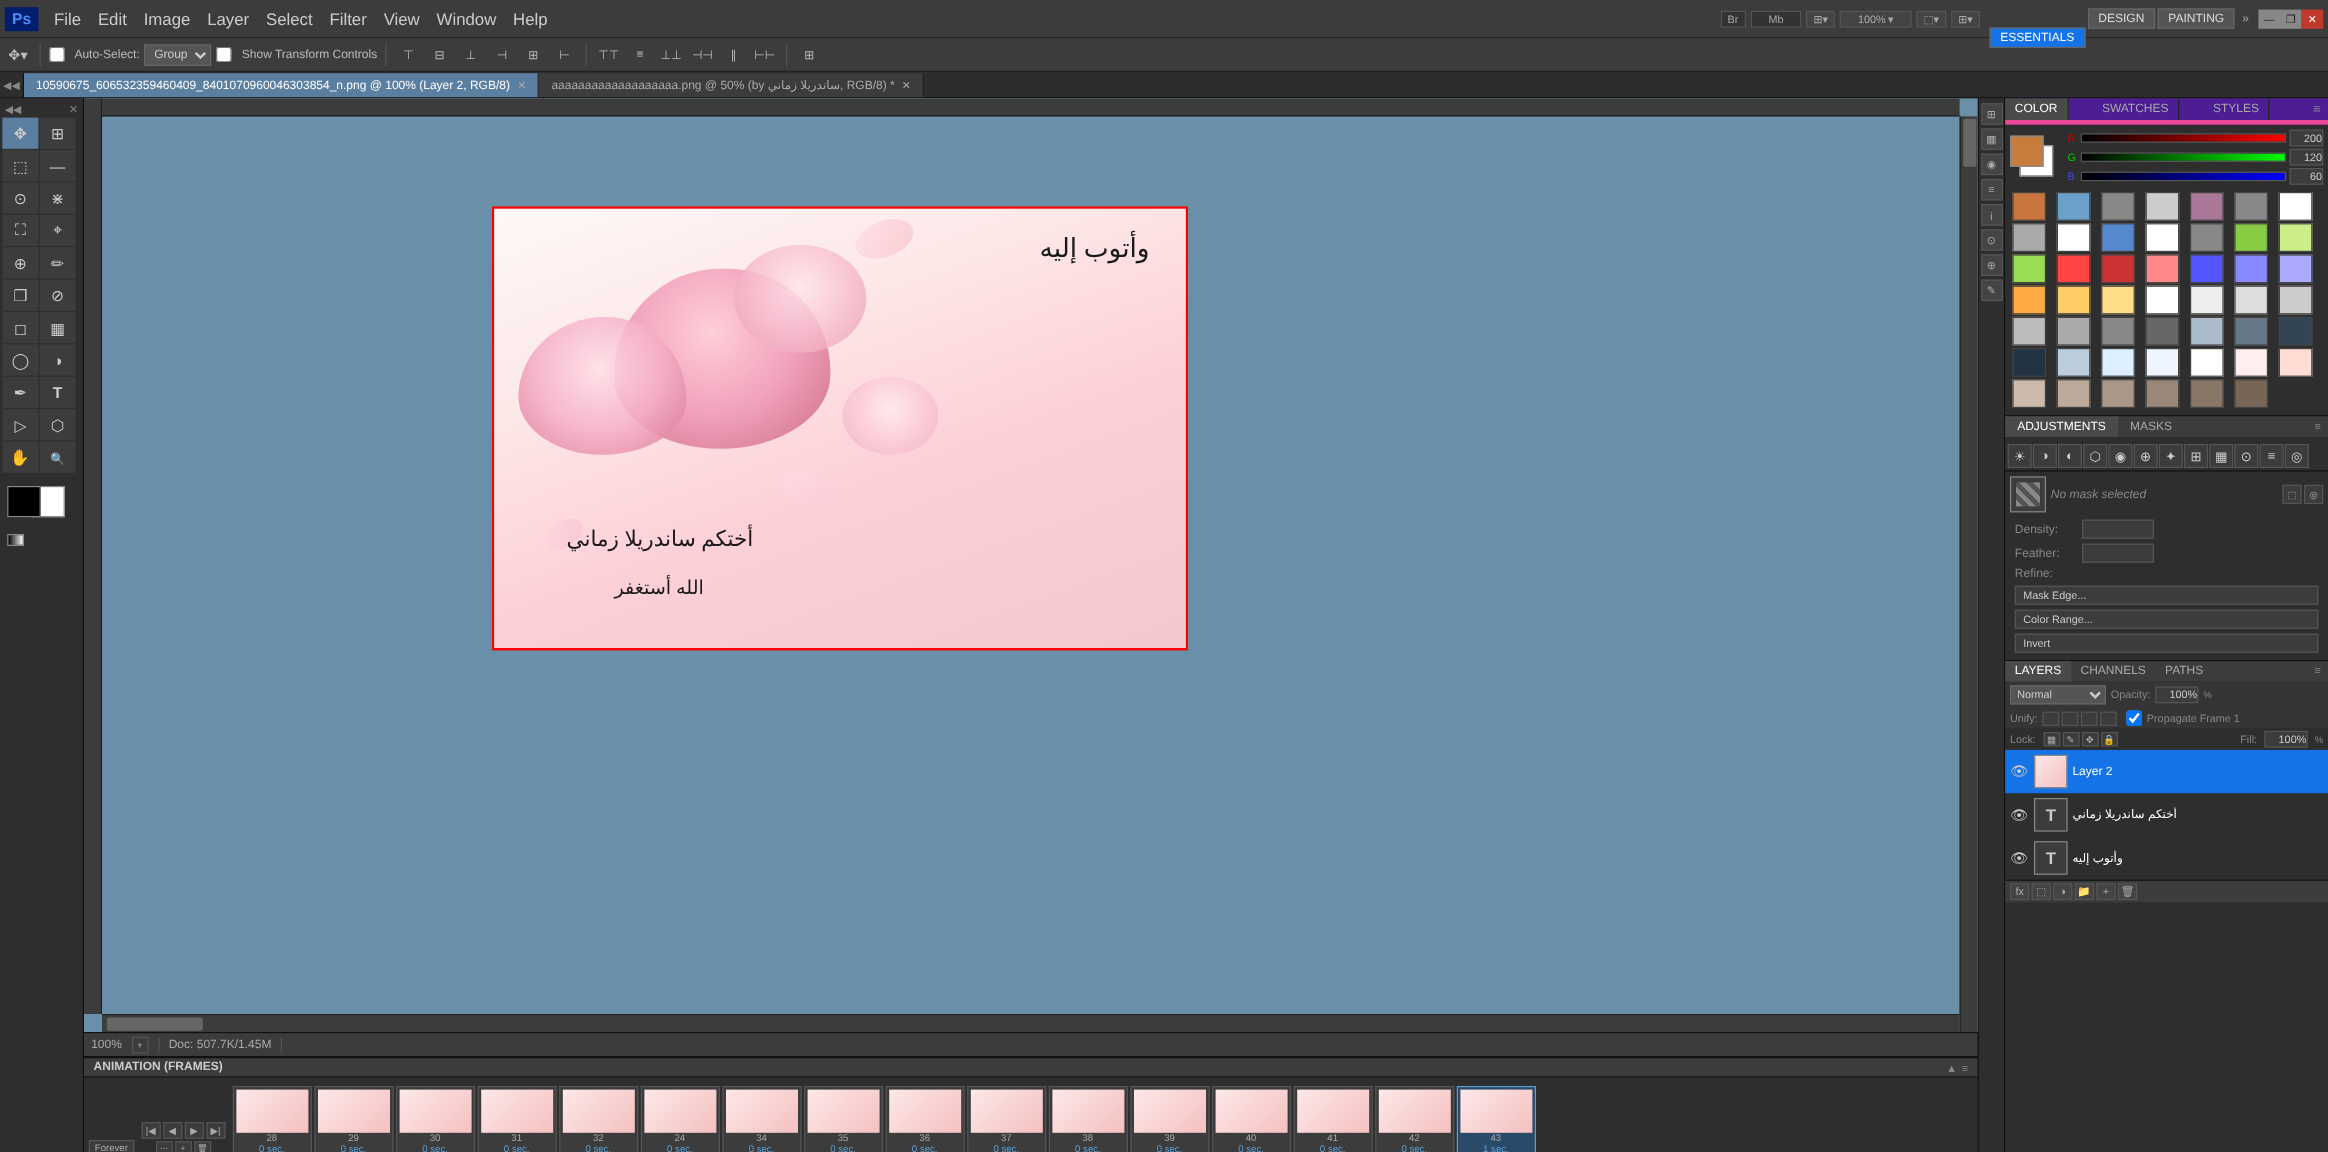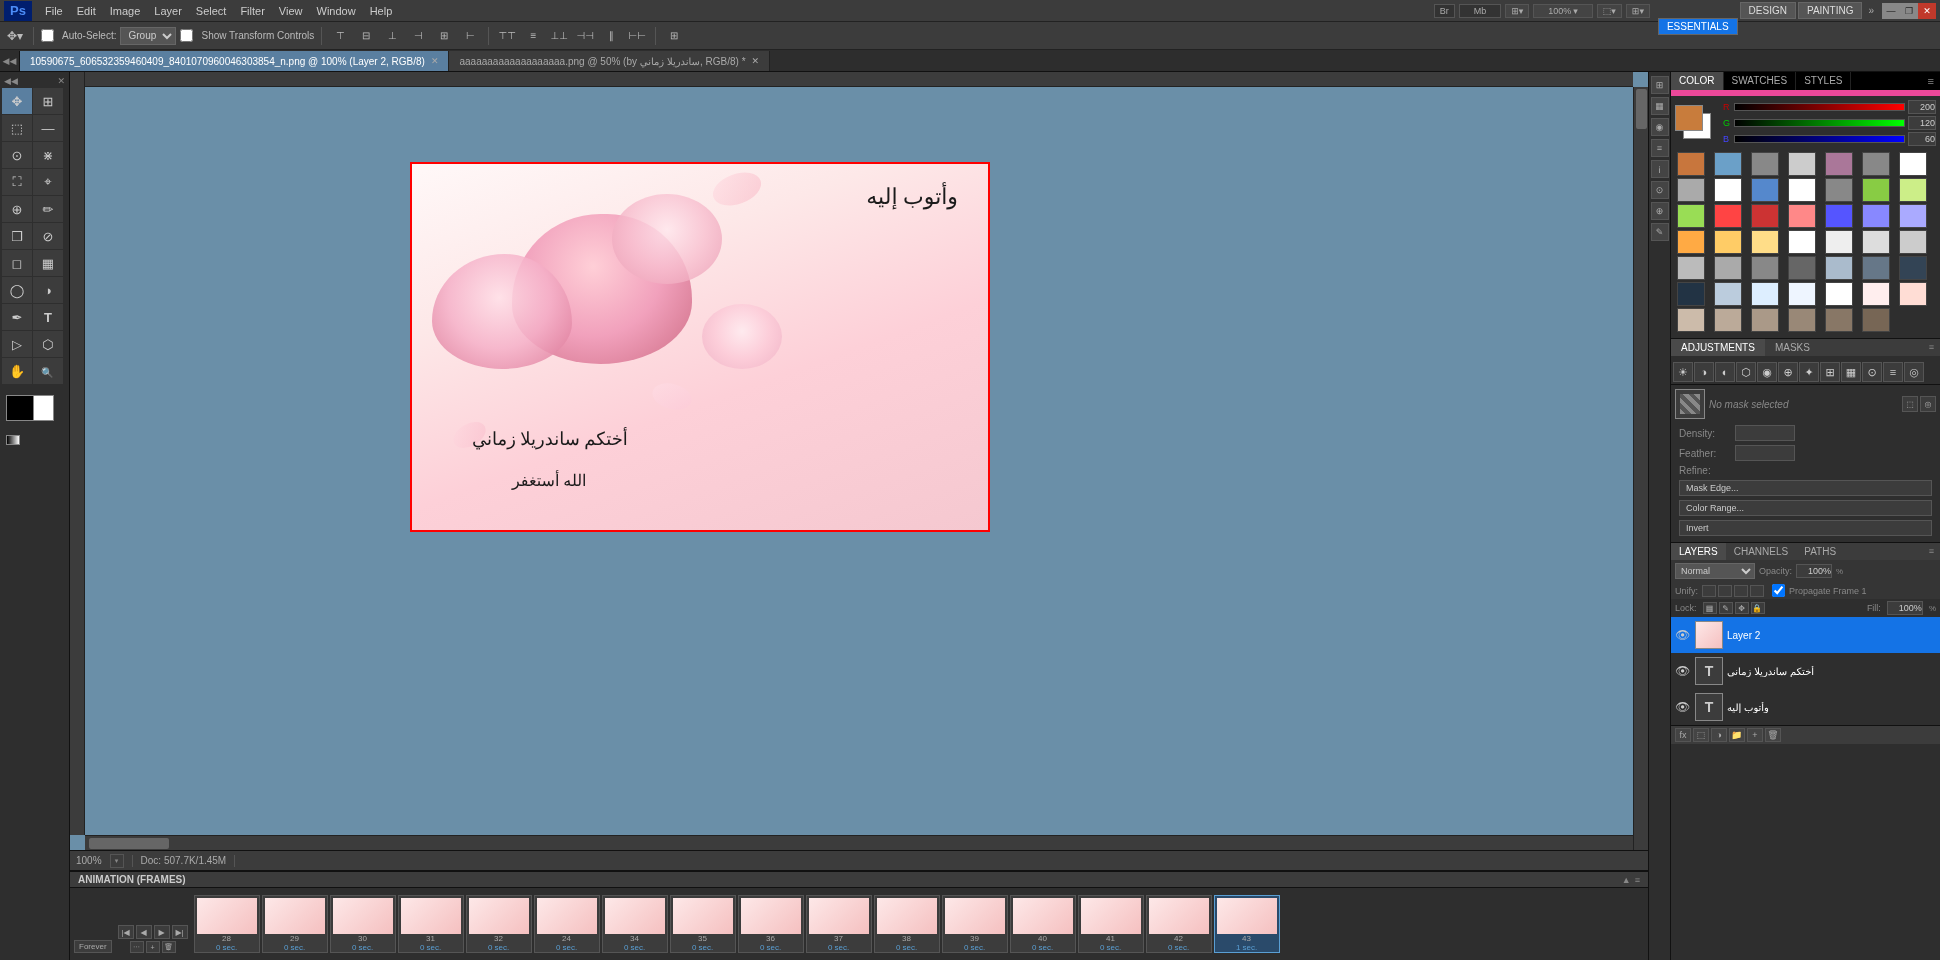--- a/index.html
+++ b/index.html
@@ -1,23 +1,23 @@
 <!DOCTYPE html>
 <html><head>
   <meta charset="utf-8">
   <style>
     * { margin: 0; padding: 0; box-sizing: border-box; }
     body { width: 1940px; height: 960px; background: #4a4a4a; font-family: 'Arial', sans-serif; font-size: 11px; color: #ccc; overflow: hidden; }
 
     
     #menu-bar {
-      height: 22px; background: #3c3c3c; display: flex; align-items: center; padding: 0 4px; border-bottom: 1px solid #222;
+      height: 32px; background: #3c3c3c; display: flex; align-items: center; padding: 0 4px; border-bottom: 1px solid #222;
     }
     .ps-logo { width: 28px; height: 20px; background: #001e6e; display: flex; align-items: center; justify-content: center; color: #4b8cf7; font-weight: bold; font-size: 13px; margin-right: 6px; }
-    .menu-item { padding: 2px 7px; color: #ccc; cursor: pointer; font-size: 11px; text-align: right; }
+    .menu-item { padding: 2px 7px; color: #ccc; cursor: pointer; font-size: 14px; text-align: right; }
     .menu-spacer { flex: 1; }
     .top-right-btns { display: flex; align-items: center; gap: 2px; }
     .workspace-btn { padding: 2px 8px; background: #555; color: #ddd; font-size: 10px; border: 1px solid #666; cursor: pointer; }
     .workspace-btn.active { background: #1473e6; color: #fff; margin-top: 32px; }
     .win-btn { width: 18px; height: 16px; display: flex; align-items: center; justify-content: center; font-size: 9px; cursor: pointer; }
     .win-btn.minimize { background: #888; }
     .win-btn.restore { background: #888; }
     .win-btn.close { background: #c0392b; color: #fff; }
 
     
@@ -72,21 +72,21 @@
     #canvas-scrollbar-right { position: absolute; right: 0; top: 0; width: 15px; height: 100%; background: #3c3c3c; }
     #canvas-scrollbar-bottom { position: absolute; bottom: 0; left: 0; right: 15px; height: 15px; background: #3c3c3c; }
 
     
     #right-panel {
       width: 270px; background: #2e2e2e; border-left: 1px solid #111; display: flex; flex-direction: column; flex-shrink: 0;
     }
 
     
     .panel-tabs {
-      display: flex; background: #000000; border-bottom: 6px solid #ec4899;
+      display: flex; background: #4c1d95; border-bottom: 4px solid #ec4899; gap: 20px;
     }
     .panel-tab {
       padding: 3px 8px; font-size: 10px; color: #aaa; cursor: pointer; border-right: 1px solid #222;
     }
     .panel-tab.active { background: #4a4a4a; color: #fff; }
     .panel-tab-arrow { margin-left: auto; padding: 3px 6px; color: #888; cursor: pointer; }
 
     .color-panel { padding: 4px; background: #2e2e2e; }
     .color-swatches-grid { display: grid; grid-template-columns: repeat(7, 1fr); gap: 2px; padding: 2px; }
     .color-swatch { width: 28px; height: 24px; cursor: pointer; border: 1px solid #444; }

